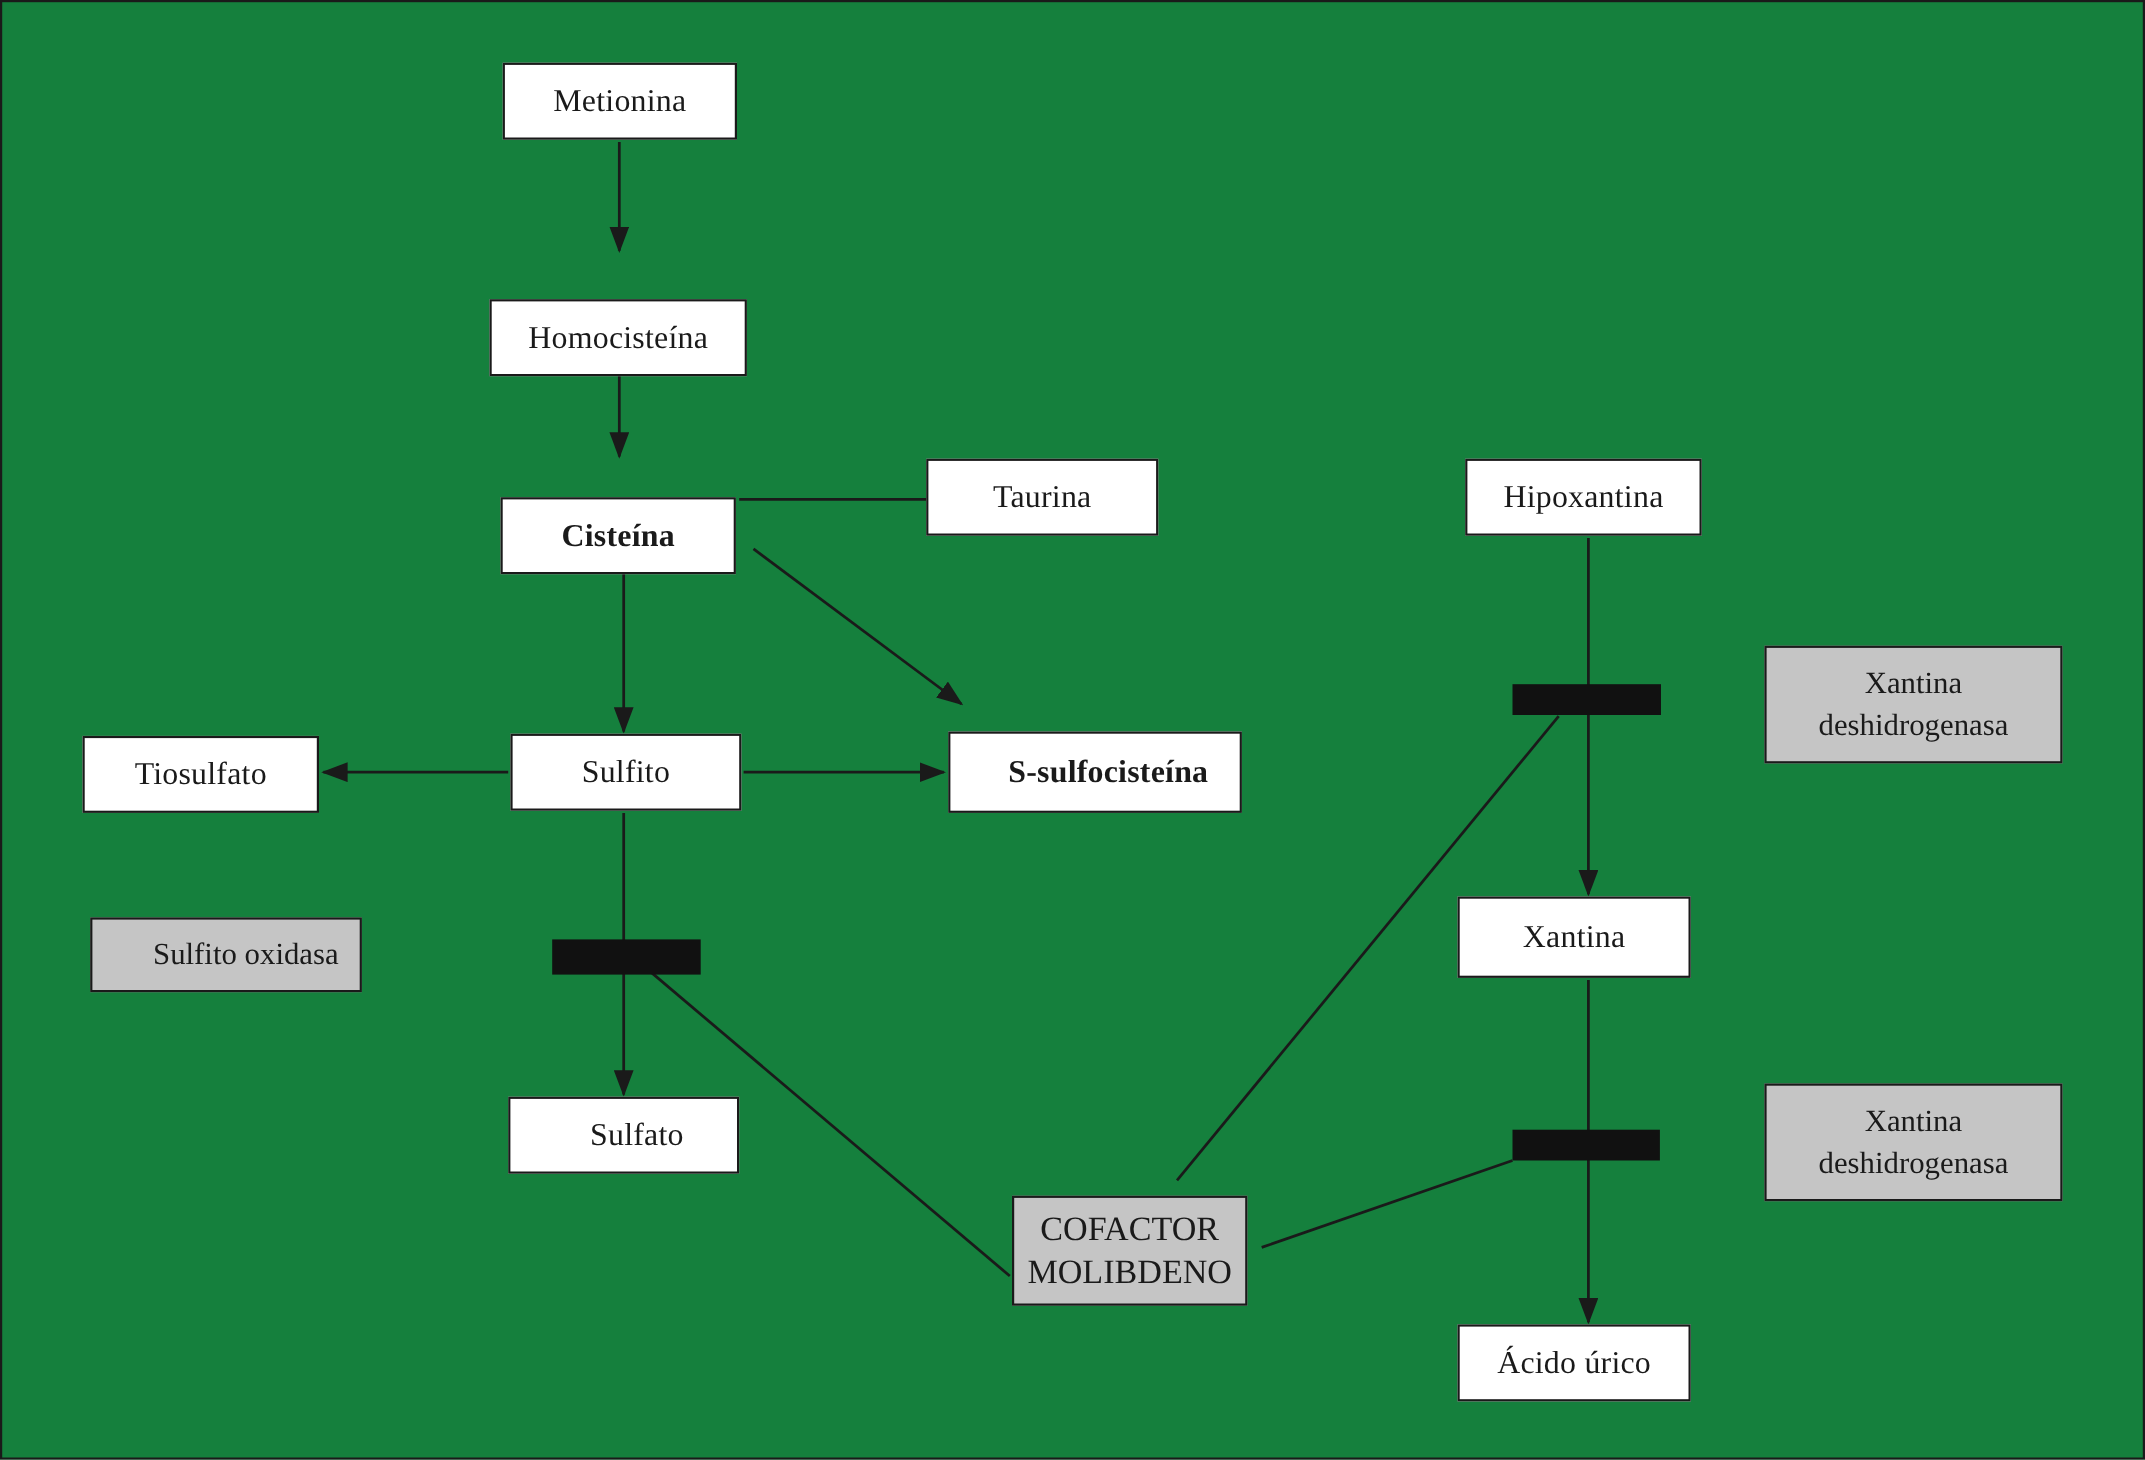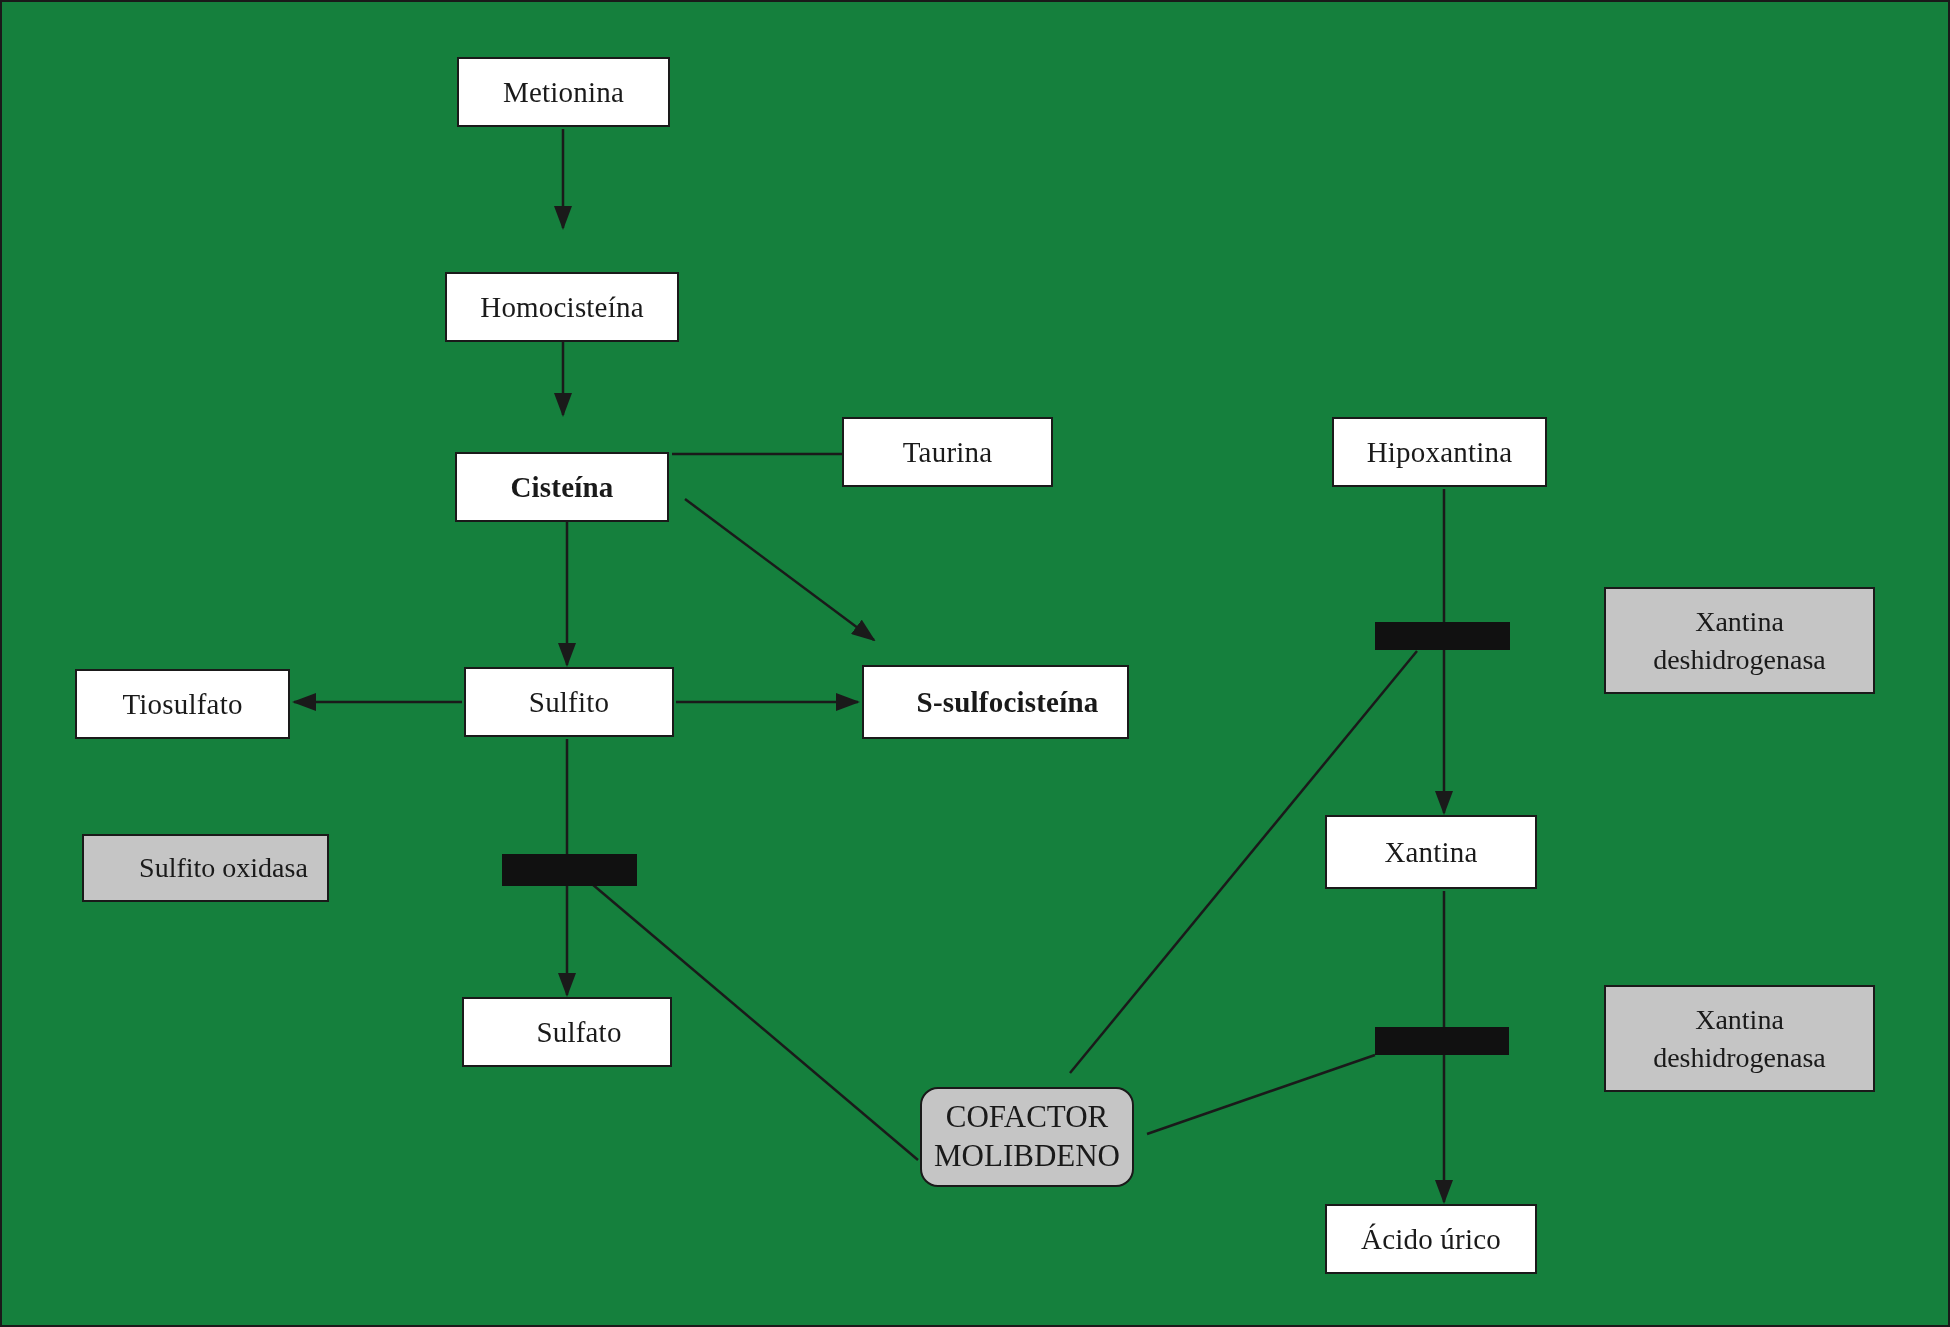--- a/index.html
+++ b/index.html
@@ -48,21 +48,21 @@
   #n-sulfito        {left:462px; top:665px;  width:210px; height:70px;}
   #n-ssulfocisteina {left:860px; top:663px;  width:267px; height:74px;padding-left:24px;}
   #n-xantina        {left:1323px;top:813px;  width:212px; height:74px;}
   #n-sulfato        {left:460px; top:995px;  width:210px; height:70px;padding-left:24px;}
   #n-acidourico     {left:1323px;top:1202px; width:212px; height:70px;text-align:center;}
 
   
   #e-sulfitooxidasa {left:80px;  top:832px;  width:247px; height:68px;padding-left:36px;}
   #e-xantinadesh1   {left:1602px;top:585px;  width:271px; height:107px;}
   #e-xantinadesh2   {left:1602px;top:983px;  width:271px; height:107px;}
-  #e-cofactor       {left:918px; top:1085px; width:214px; height:100px;border-radius:18px;}
+  #e-cofactor       {left:918px; top:1085px; width:214px; height:100px;}
 </style>
 </head>
 <body>
 
 <div class="canvas">
 
   <svg class="wires" viewBox="0 0 1950 1327" xmlns="http://www.w3.org/2000/svg">
     <defs>
       <marker id="ah" viewBox="0 0 12 9" refX="11" refY="4.5" markerWidth="24" markerHeight="18" orient="auto" markerUnits="userSpaceOnUse">
         <path d="M0,0 L12,4.5 L0,9 z" fill="#1a1a1a"></path>

